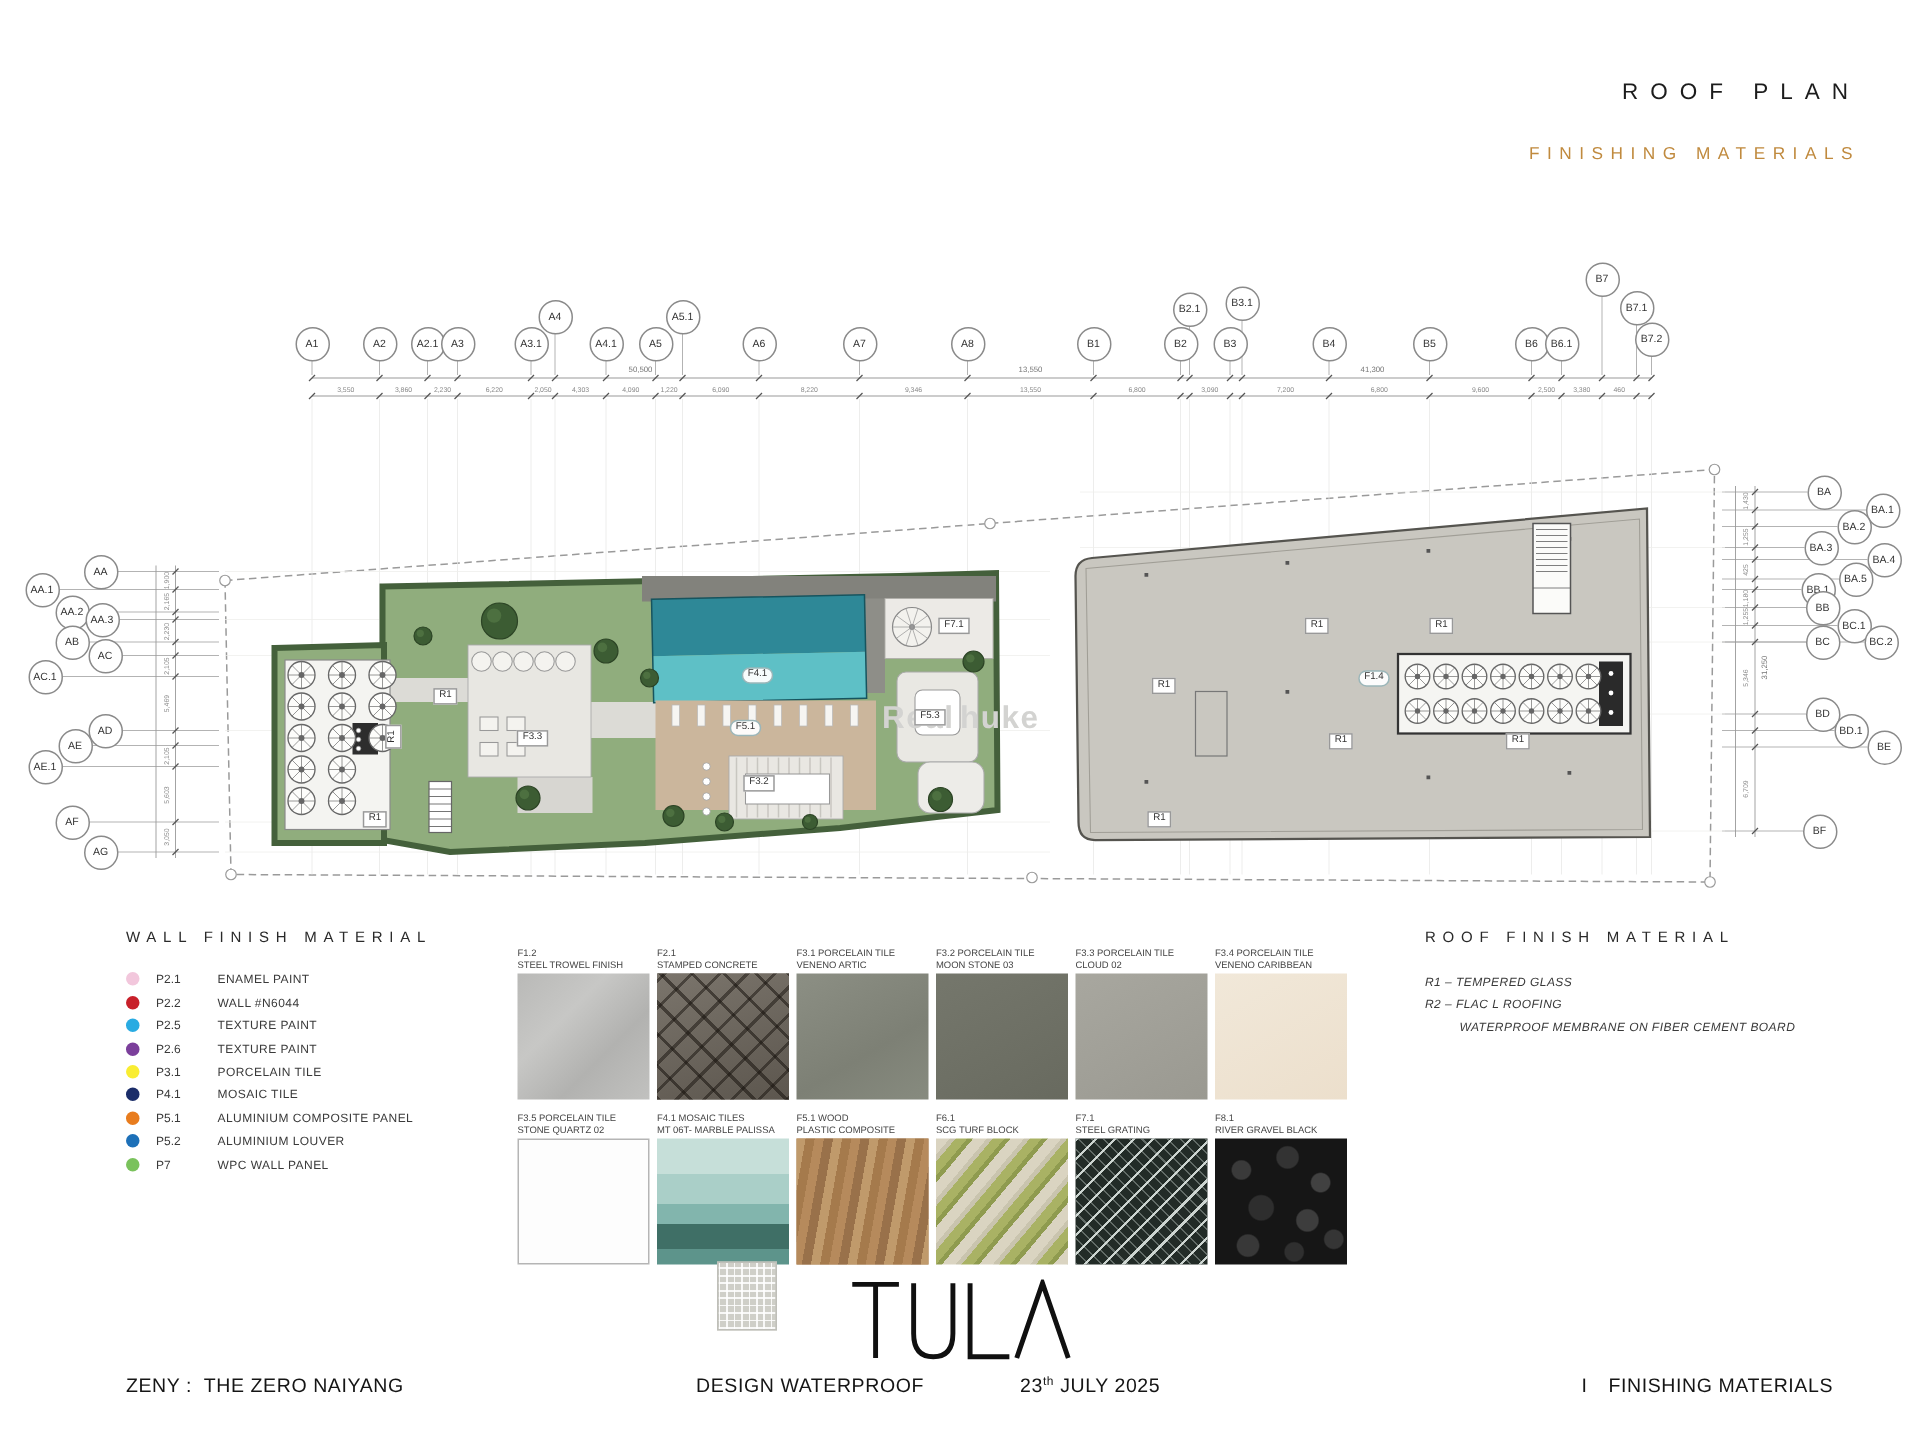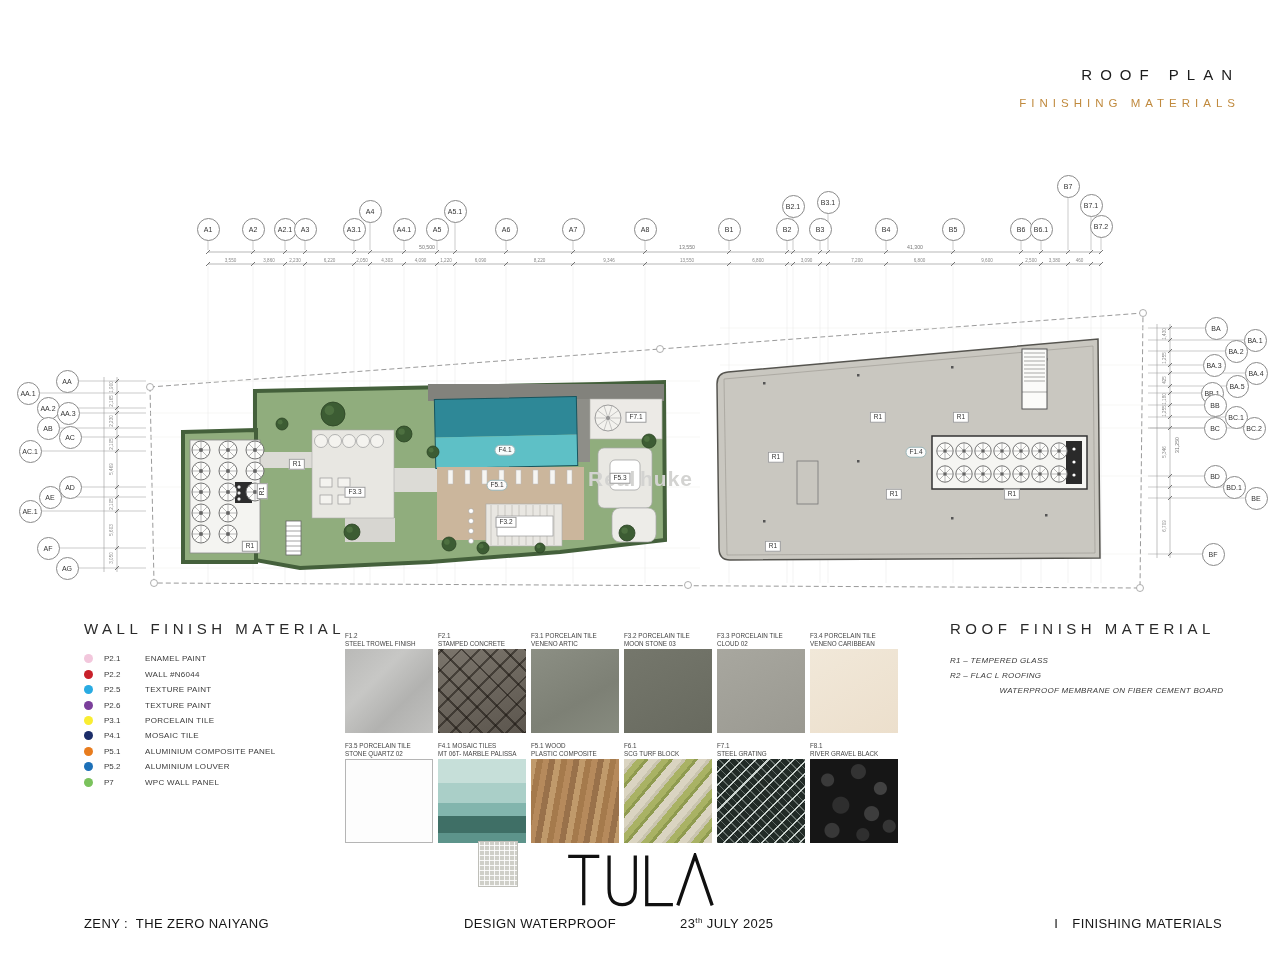--- a/index.html
+++ b/index.html
@@ -1,54 +1,54 @@
 <!DOCTYPE html>
 <html><head>
 <meta charset="utf-8">
 <style>
   html,body{margin:0;padding:0;}
   body{width:1280px;height:960px;background:#ffffff;position:relative;overflow:hidden;
        font-family:"Liberation Sans", sans-serif;color:#222;}
   
-  .sheet-title{position:absolute;top:66px;right:40px;font-size:15px;letter-spacing:8px;color:#1c1c1c;}
+  .sheet-title{position:absolute;top:53px;right:40px;font-size:15px;letter-spacing:8px;color:#1c1c1c;}
   .sheet-subtitle{position:absolute;top:97px;right:40px;font-size:11.5px;letter-spacing:5px;color:#c08a3e;}
   
   #plan-svg{position:absolute;left:0;top:0;width:1280px;height:615px;}
   .bubble{position:absolute;width:23px;height:23px;border:1px solid #8a8a8a;border-radius:50%;
           background:#fff;box-sizing:border-box;display:flex;align-items:center;justify-content:center;
           font-size:7px;color:#333;z-index:5;}
   .tag{position:absolute;transform:translate(-50%,-50%);font-size:6.5px;color:#333;background:#fff;
        border:1px solid #999;padding:1px 3px;line-height:1;z-index:4;white-space:nowrap;}
   .tag.rot{transform:translate(-50%,-50%) rotate(-90deg);}
   .tag.circle{border-radius:8px;border-color:#9bb6b9;background:rgba(255,255,255,.95);}
   .dimtxt{position:absolute;transform:translate(-50%,-50%);font-size:4.6px;color:#8a8a8a;white-space:nowrap;z-index:3;}
   .dimtxt.total{font-size:5.2px;color:#777;}
   .dimtxt.v{transform:translate(-50%,-50%) rotate(-90deg);}
   .watermark{position:absolute;font-size:21px;font-weight:600;letter-spacing:1px;color:#d3d3d1;z-index:2;}
   
-  .legend-header{font-size:15px;letter-spacing:4.5px;color:#2a2a2a;}
+  .legend-header{font-size:10px;letter-spacing:4.5px;color:#2a2a2a;}
   #wall-legend{position:absolute;left:84px;top:620px;width:270px;}
   .wall-row{display:flex;align-items:flex-end;height:15.4px;margin-top:0;}
   #wall-legend .rows{margin-top:11px;}
   .wall-dot{width:9px;height:9px;border-radius:50%;margin-right:11px;flex:0 0 auto;}
   .wall-code{width:41px;font-size:8px;color:#3a3a3a;}
   .wall-label{font-size:8px;color:#3a3a3a;letter-spacing:.3px;}
   #floor-legend{position:absolute;left:345px;top:620px;width:560px;}
   #floor-grid{margin-top:12px;display:grid;grid-template-columns:repeat(6,88px);column-gap:5px;row-gap:9px;}
   .fl-cell{position:relative;}
   .fl-code,.fl-name{font-size:6.3px;color:#444;line-height:7.6px;white-space:nowrap;}
   .fl-swatch{width:88px;height:84px;margin-top:2px;}
   .fl-sub{position:absolute;left:40px;top:99px;width:40px;height:46px;z-index:6;
           background-color:#cfcfc8;border:1px solid #bfbfb9;box-sizing:border-box;
           background-image:repeating-linear-gradient(0deg,rgba(255,255,255,.85) 0 1px,transparent 1px 5px),
                            repeating-linear-gradient(90deg,rgba(255,255,255,.85) 0 1px,transparent 1px 5px);}
   #roof-legend{position:absolute;left:950px;top:620px;width:300px;}
   .roof-line{font-size:8px;color:#3a3a3a;line-height:15px;letter-spacing:.3px;}
   #roof-legend .lines{margin-top:16px;font-style:italic;}
-  .roof-note{font-size:8px;color:#3a3a3a;line-height:15px;margin-left:23px;letter-spacing:.3px;text-align:center;}
+  .roof-note{font-size:8px;color:#3a3a3a;line-height:15px;margin-left:23px;letter-spacing:.3px;}
   
   .sw-f12{background:linear-gradient(135deg,#b9b9b7 0%,#c7c7c5 35%,#b2b2b0 65%,#c1c1bf 100%);}
   .sw-f21{background-color:#6f6961;
           background-image:repeating-linear-gradient(45deg,rgba(25,20,15,.55) 0 2px,transparent 2px 15px),
                            repeating-linear-gradient(-45deg,rgba(25,20,15,.5) 0 2px,transparent 2px 13px),
                            linear-gradient(160deg,#7b756c,#5c564e);}
   .sw-f31{background:linear-gradient(150deg,#8c8f84,#7d8075 60%,#878b7f);}
   .sw-f32{background:linear-gradient(150deg,#75776c,#686a5f);}
   .sw-f33{background:linear-gradient(150deg,#a8a79f,#9a9991);}
   .sw-f34{background:linear-gradient(150deg,#f1e8d9,#ecdfcc);}

